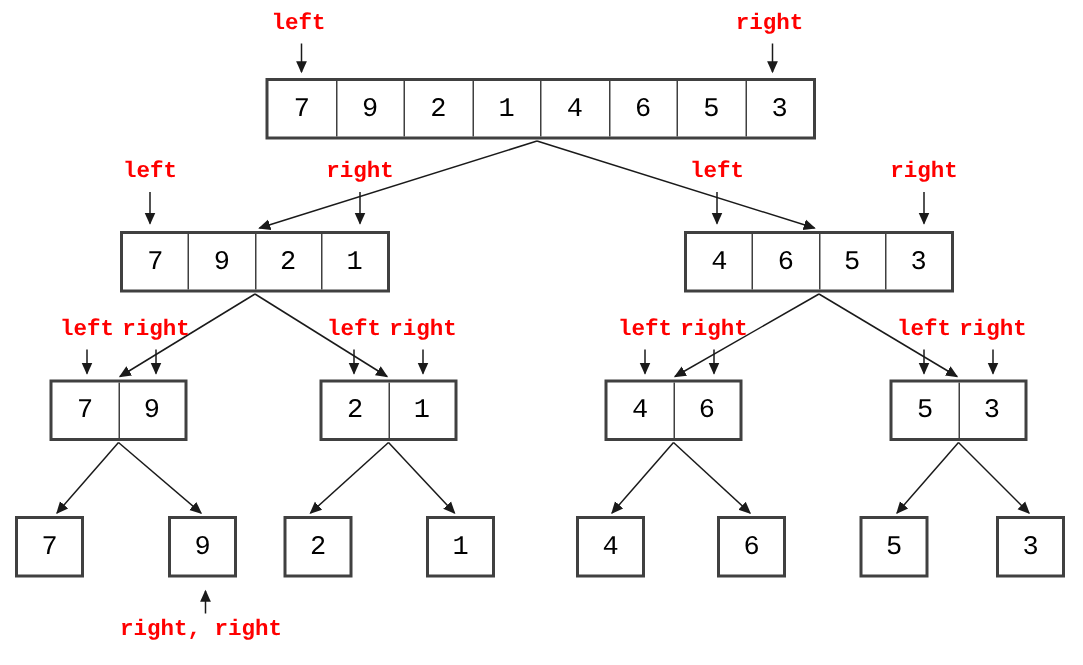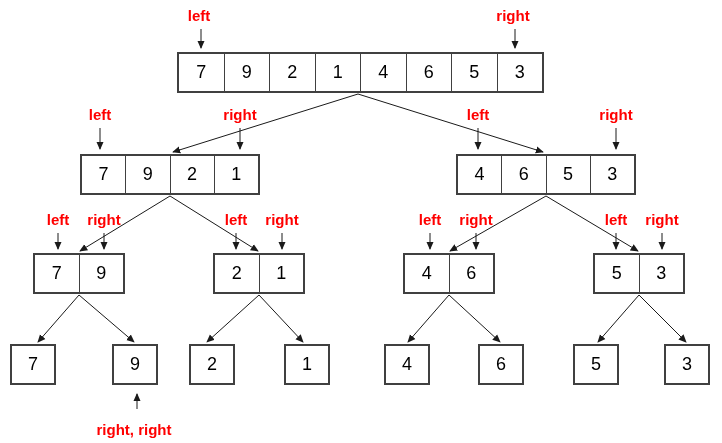--- a/index.html
+++ b/index.html
@@ -1,21 +1,21 @@
 <!DOCTYPE html>
 <html style="--pointer_red: #ff0000; --box_border: #404040; --arrow_black: #1a1a1a; --digit_black: #000000; --background: #ffffff;"><head>
 <meta charset="utf-8">
 <style>
   html, body { margin: 0; padding: 0; background: var(--background, #ffffff); }
   .stage {
     position: relative;
     width: 722px;
     height: 443px;
     background: var(--background, #ffffff);
-    font-family: Liberation Sans, sans-serif;
+    font-family: Liberation Mono, monospace;
     overflow: hidden;
   }
   .stage svg { position: absolute; left: 0; top: 0; }
   .arr {
     position: absolute;
     display: flex;
     height: 41px;
     box-sizing: border-box;
     border: 2px solid var(--box_border, #404040);
     background: var(--background, #ffffff);
@@ -109,21 +109,21 @@
   <div class="ptr" style="left:478px;top:106px">left</div>
   <div class="ptr" style="left:616px;top:106px">right</div>
   <div class="ptr" style="left:58px;top:211px">left</div>
   <div class="ptr" style="left:104px;top:211px">right</div>
   <div class="ptr" style="left:236px;top:211px">left</div>
   <div class="ptr" style="left:282px;top:211px">right</div>
   <div class="ptr" style="left:430px;top:211px">left</div>
   <div class="ptr" style="left:476px;top:211px">right</div>
   <div class="ptr" style="left:616px;top:211px">left</div>
   <div class="ptr" style="left:662px;top:211px">right</div>
-  <div class="ptr" style="left:134px;top:421px">right, right</div>
+  <div class="ptr" style="left:134px;top:411px">right, right</div>
 
   <div class="arr" style="left:177px;top:52px;width:367px">
     <div class="cell">7</div>
     <div class="cell">9</div>
     <div class="cell">2</div>
     <div class="cell">1</div>
     <div class="cell">4</div>
     <div class="cell">6</div>
     <div class="cell">5</div>
     <div class="cell">3</div>

